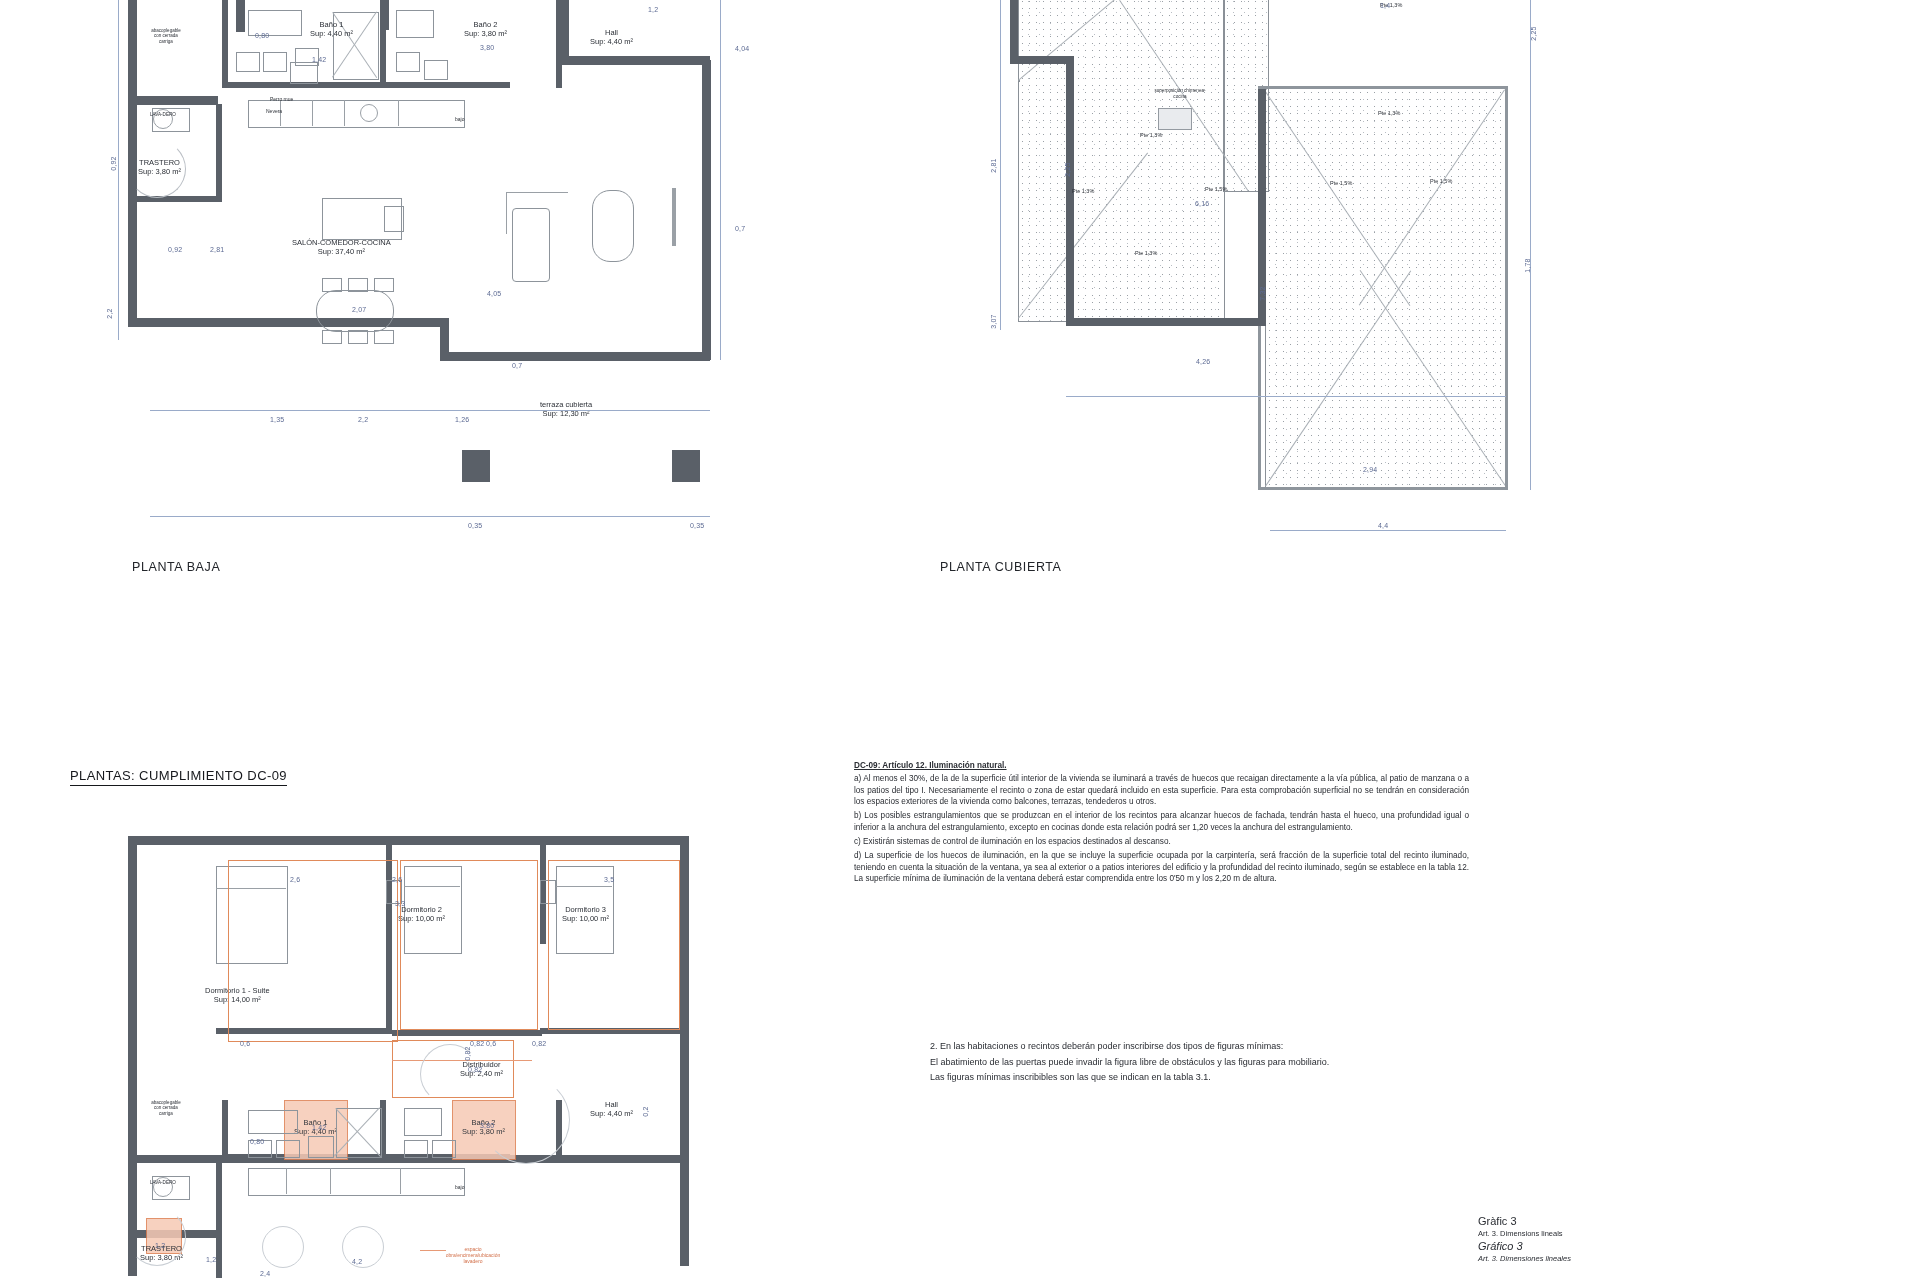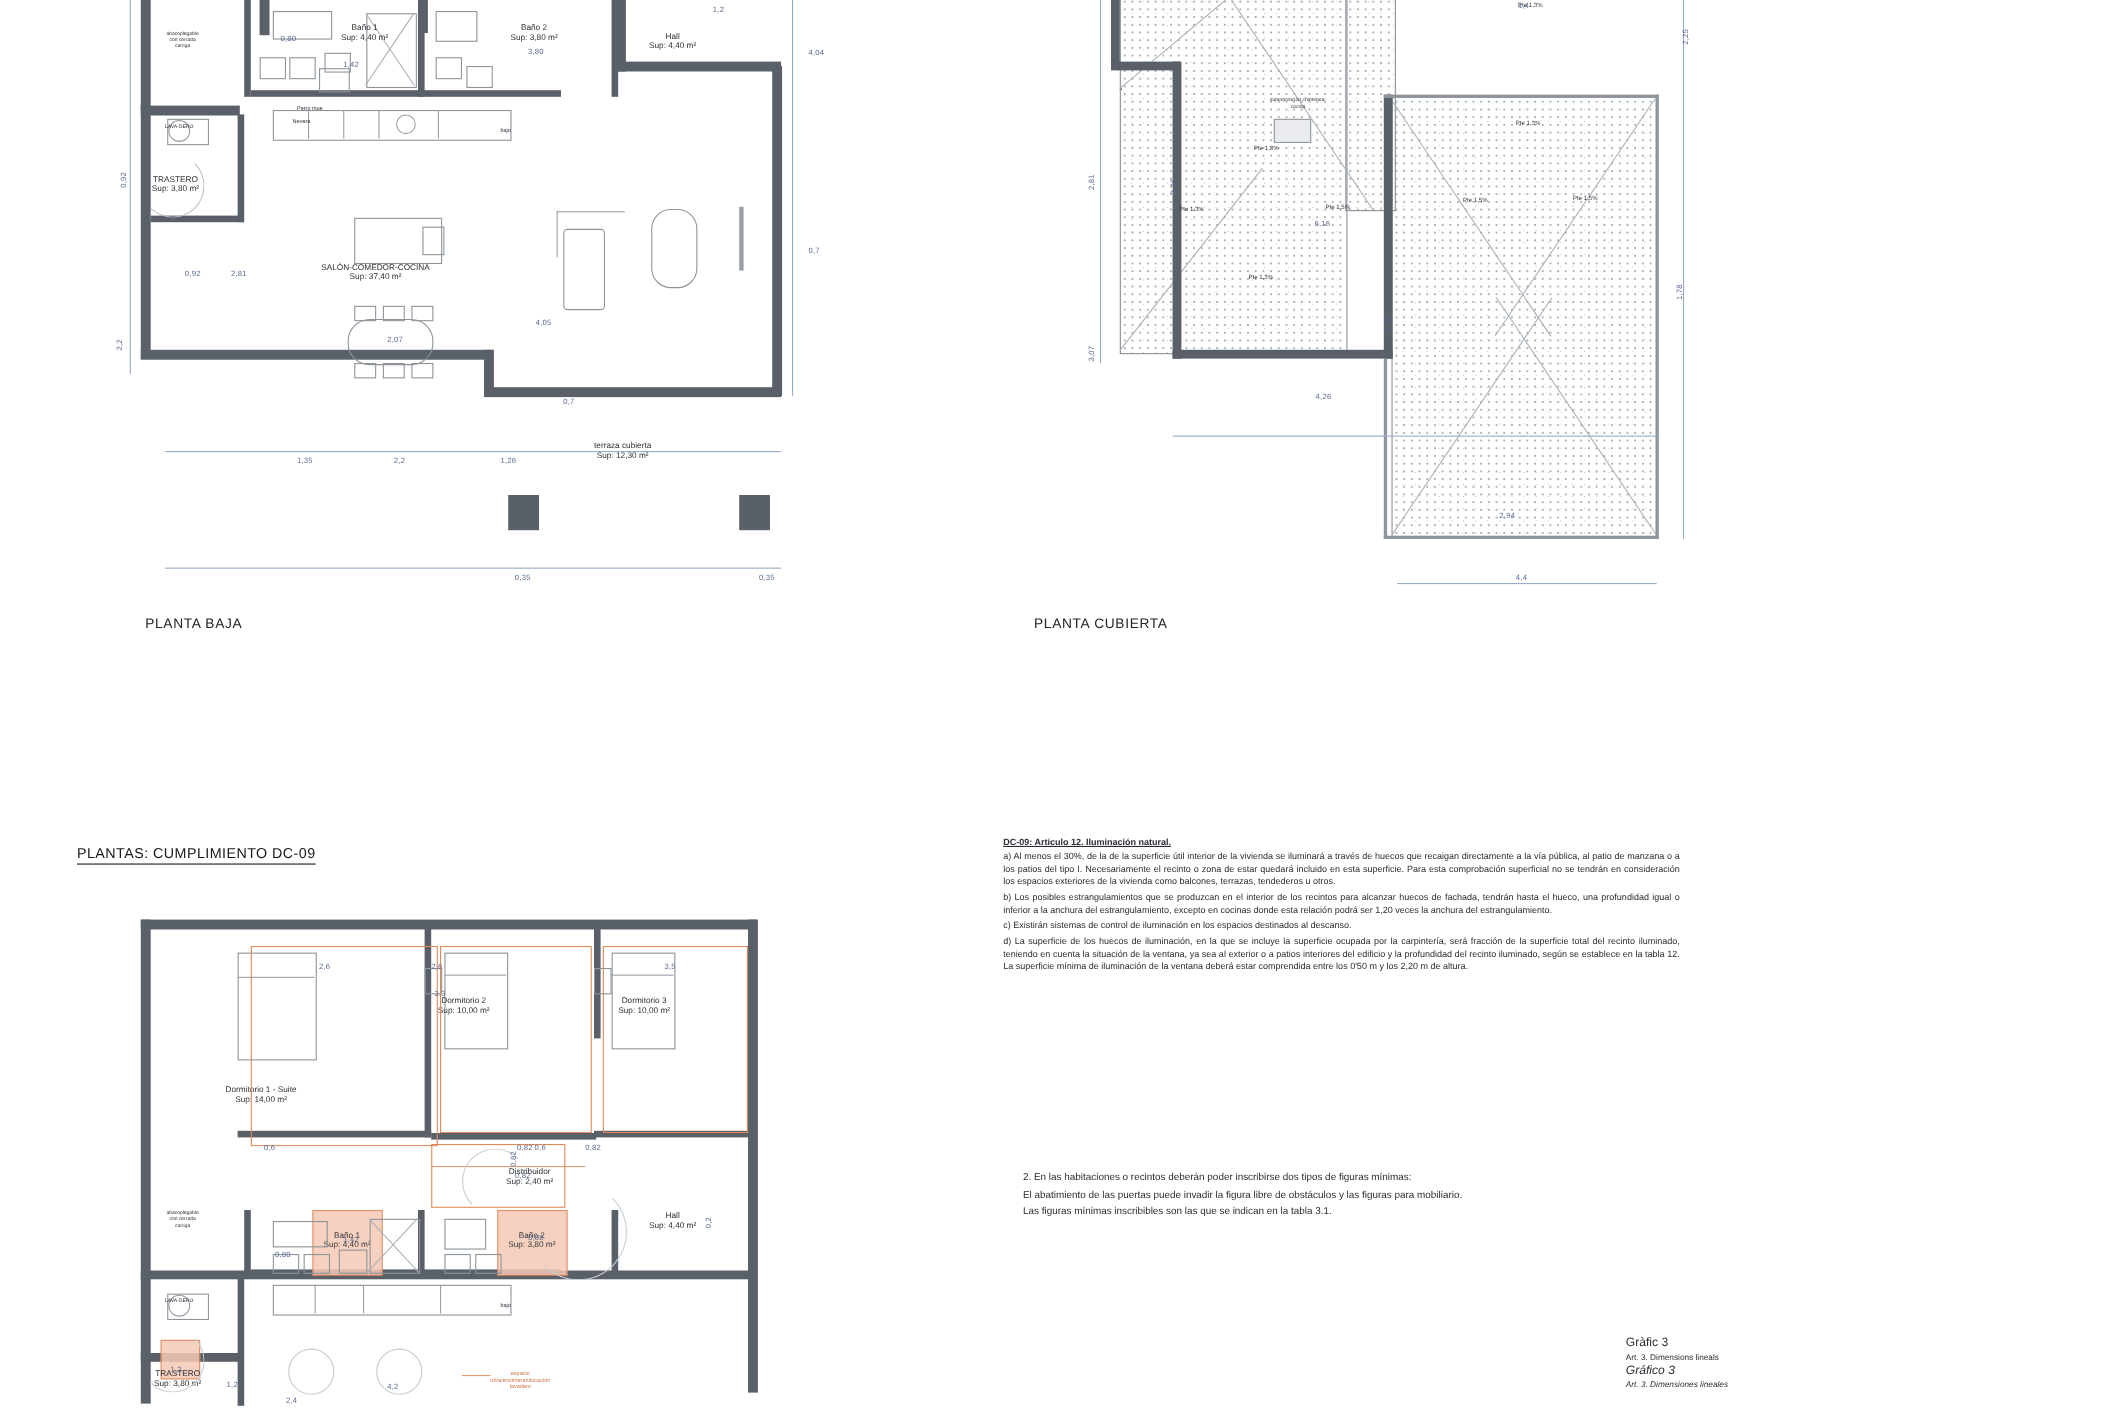--- a/index.html
+++ b/index.html
@@ -36,21 +36,21 @@
 
   
   .caption{position:absolute;font-size:12.5px;letter-spacing:.6px;color:#22252a;}
   .section-title{position:absolute;font-size:13px;letter-spacing:.4px;color:#16181c;
      border-bottom:1.2px solid #16181c;padding-bottom:2px;}
 
   
   .textblock{position:absolute;width:615px;font-size:8.2px;line-height:1.38;color:#2a2d33;text-align:justify;}
   .textblock .hdr{text-decoration:underline;font-weight:bold;display:block;margin-bottom:2px;}
   .textblock p{margin:0 0 7px 0;}
-  .textblock2{position:absolute;width:500px;font-size:9px;line-height:1.5;color:#2a2d33;margin-top:24px;}
+  .textblock2{position:absolute;width:500px;font-size:9px;line-height:1.5;color:#2a2d33;}
   .textblock2 p{margin:0 0 2px 0;}
   .grafico{position:absolute;font-size:9px;line-height:1.35;color:#2a2d33;margin-top:12px;}
   .grafico .g1{font-size:11px;}
   .grafico .g2{font-size:7.5px;}
   .grafico .g3{font-size:11px;font-style:italic;}
   .grafico .g4{font-size:7.5px;font-style:italic;}
 </style>
 </head>
 <body>
 
@@ -342,21 +342,21 @@
     <div class="dim" style="left:312px;top:1124px;">1,42</div>
     <div class="dim" style="left:250px;top:1138px;">0,80</div>
     <div class="dim" style="left:480px;top:1122px;">3,80</div>
     <div class="dim" style="left:640px;top:1108px;transform:rotate(-90deg);">0,2</div>
     <div class="dim" style="left:155px;top:1242px;">1,2</div>
     <div class="dim" style="left:260px;top:1270px;">2,4</div>
     <div class="dim" style="left:206px;top:1256px;">1,2</div>
     <div class="dim" style="left:352px;top:1258px;">4,2</div>
   </div>
 
-  <div class="textblock" style="left:912px;top:760px;">
+  <div class="textblock" style="left:854px;top:760px;">
     <span class="hdr">DC-09: Artículo 12. Iluminación natural.</span>
     <p>a) Al menos el 30%, de la de la superficie útil interior de la vivienda se iluminará a través de huecos que recaigan directamente a la vía pública, al patio de manzana o a los patios del tipo I. Necesariamente el recinto o zona de estar quedará incluido en esta superficie. Para esta comprobación superficial no se tendrán en consideración los espacios exteriores de la vivienda como balcones, terrazas, tendederos u otros.</p>
     <p style="margin-top:-4px;">b) Los posibles estrangulamientos que se produzcan en el interior de los recintos para alcanzar huecos de fachada, tendrán hasta el hueco, una profundidad igual o inferior a la anchura del estrangulamiento, excepto en cocinas donde esta relación podrá ser 1,20 veces la anchura del estrangulamiento.</p>
     <p style="margin-top:-4px;">c) Existirán sistemas de control de iluminación en los espacios destinados al descanso.</p>
     <p style="margin-top:-4px;">d) La superficie de los huecos de iluminación, en la que se incluye la superficie ocupada por la carpintería, será fracción de la superficie total del recinto iluminado, teniendo en cuenta la situación de la ventana, ya sea al exterior o a patios interiores del edificio y la profundidad del recinto iluminado, según se establece en la tabla 12. La superficie mínima de iluminación de la ventana deberá estar comprendida entre los 0'50 m y los 2,20 m de altura.</p>
   </div>
 
   <div class="textblock2" style="left:930px;top:1040px;">
     <p>2. En las habitaciones o recintos deberán poder inscribirse dos tipos de figuras mínimas:</p>
     <p>El abatimiento de las puertas puede invadir la figura libre de obstáculos y las figuras para mobiliario.</p>

